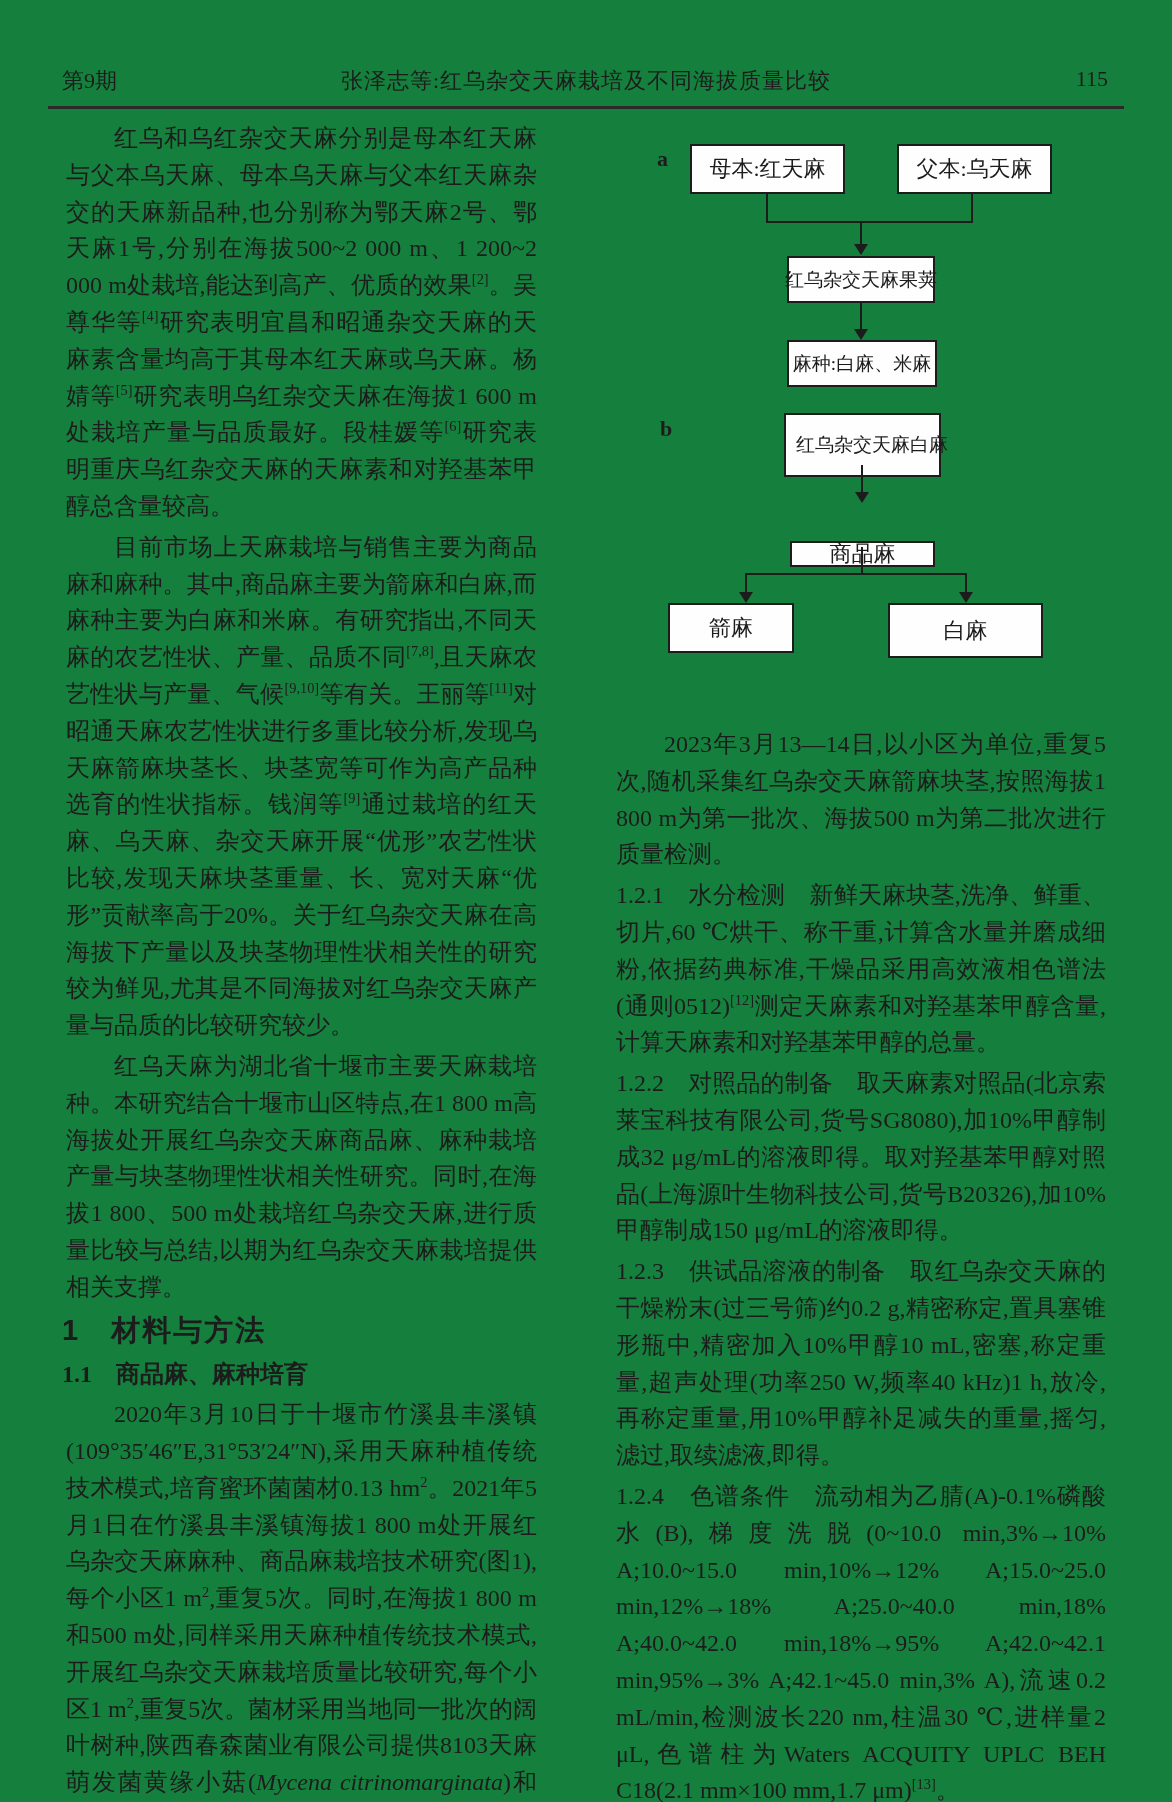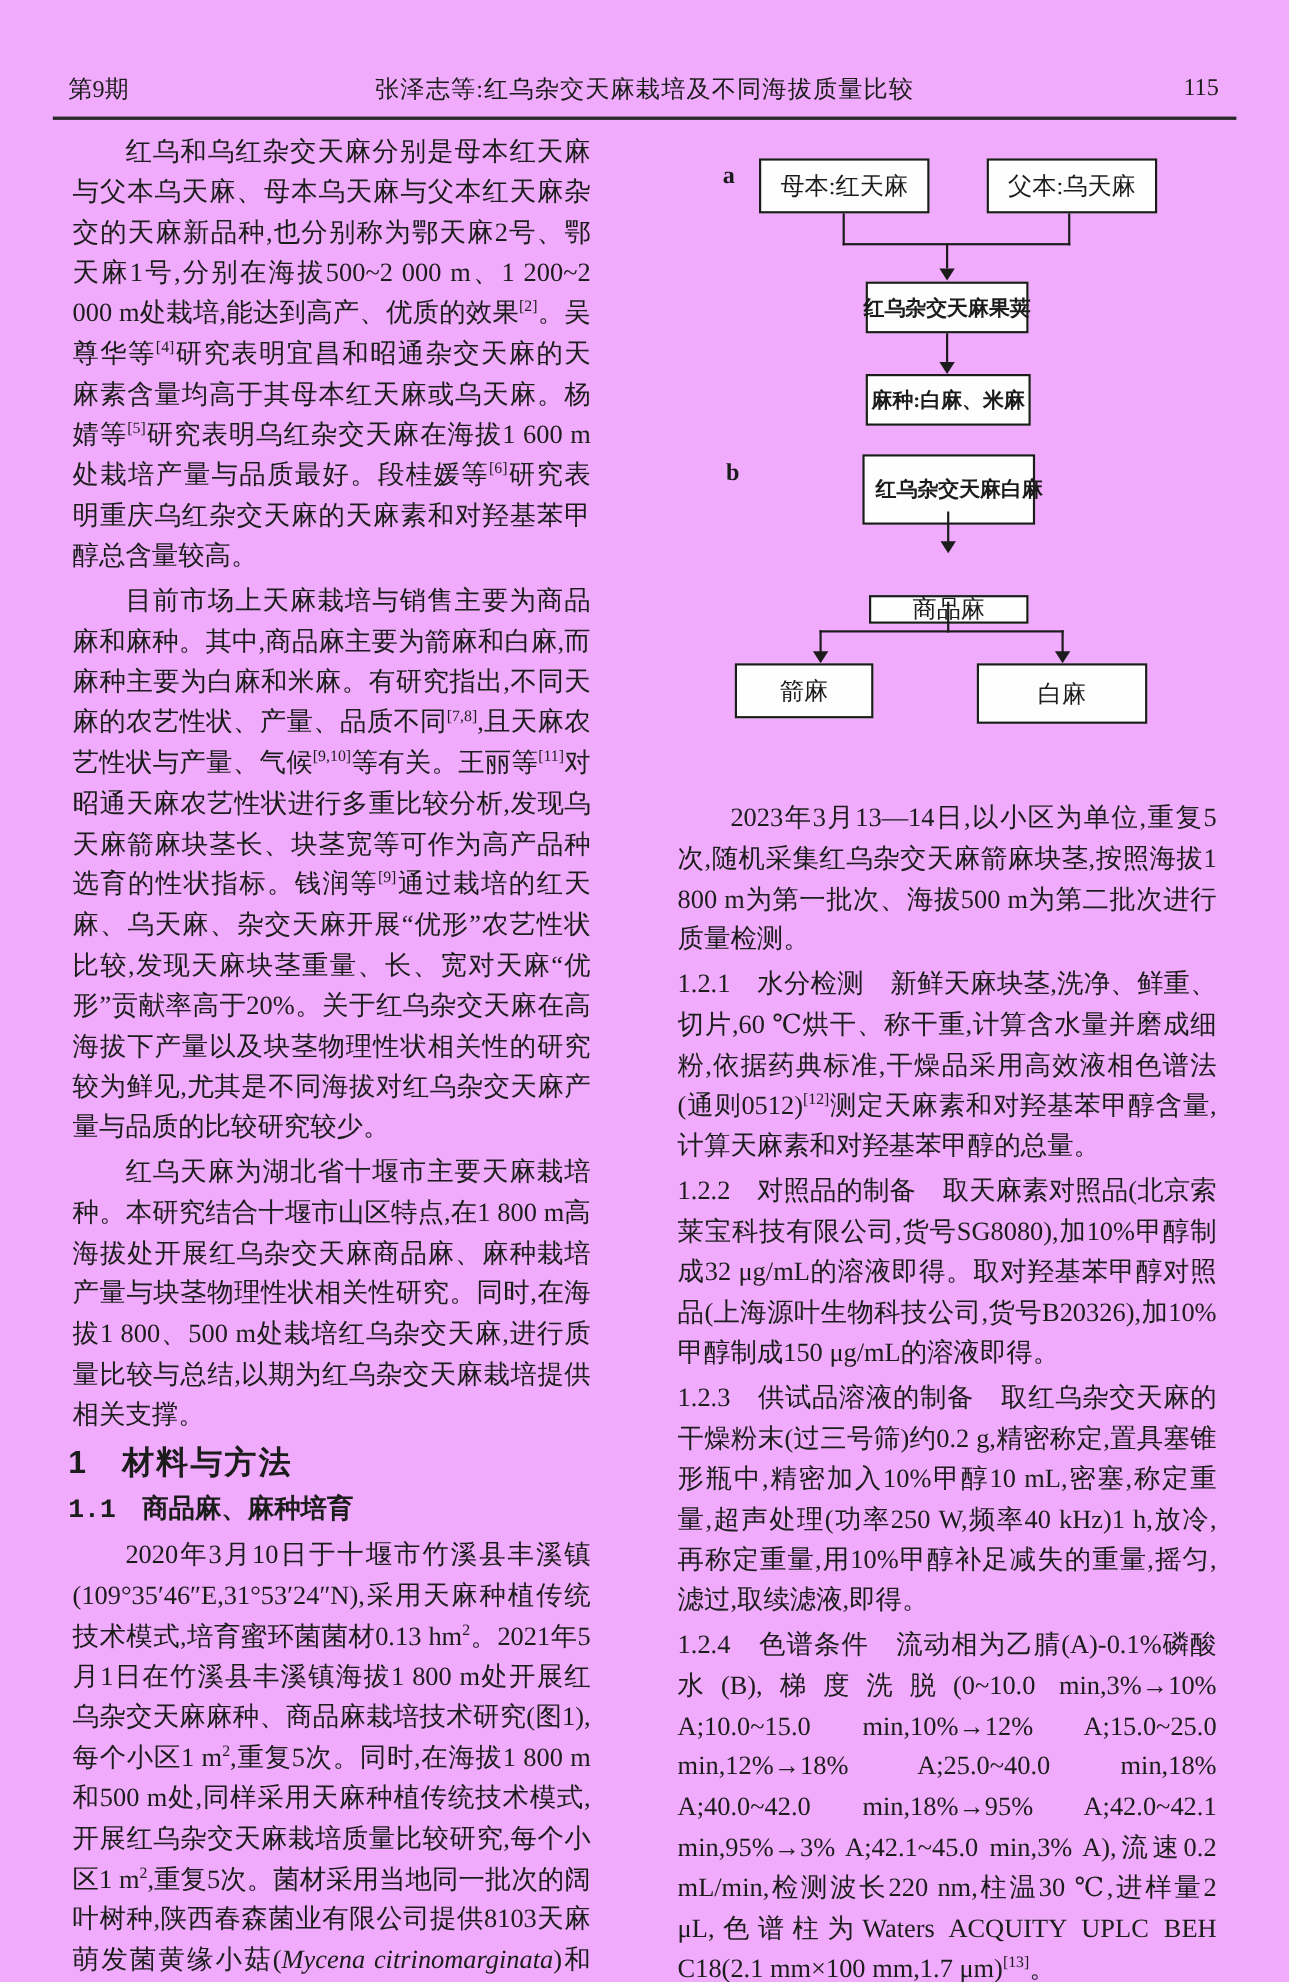--- a/index.html
+++ b/index.html
@@ -2,21 +2,21 @@
 <html lang="zh"><head>
 <meta charset="utf-8">
 <style>
   html,body{margin:0;padding:0;}
   body{
     width:1172px;height:1802px;position:relative;
     background:#ffffff;
     font-family:"Liberation Serif","DejaVu Serif",serif;
     color:#1c1c1c;
   }
-  .page{position:absolute;inset:0;background:#f0abfc;overflow:hidden;}
+  .page{position:absolute;inset:0;background:#15803d;overflow:hidden;}
 
   
   .hdr{position:absolute;top:66px;left:62px;width:1048px;height:30px;font-size:22px;}
   .hdr-issue{position:absolute;left:0;top:0;}
   .hdr-title{position:absolute;left:0;right:0;top:0;text-align:center;letter-spacing:1px;}
   .hdr-page{position:absolute;right:2px;top:0;}
   .hdr-rule{position:absolute;top:106px;left:48px;width:1076px;height:3px;background:#2a2a2a;}
 
   
   .col-left{position:absolute;left:62px;top:116px;width:479px;}
@@ -25,32 +25,32 @@
   p.body{margin:4px;font-size:24px;line-height:36.8px;text-align:justify;text-indent:2em;}
   p.noindent{text-indent:0;}
   sup{font-size:0.60em;vertical-align:super;line-height:0;}
   i{font-style:italic;}
 
   .sec-h{
     font-family:"Liberation Sans","DejaVu Sans",sans-serif;font-weight:bold;
     font-size:29px;line-height:33px;margin:8px 0 9px 0;letter-spacing:2px;
   }
   .sub-h{
-    font-family:Liberation Mono, monospace;font-weight:bold;
+    font-family:Liberation Serif, serif;font-weight:bold;
     font-size:24px;line-height:36.8px;margin:0;
   }
 
   
   .diagram{position:relative;height:606px;}
   .fbox{
     position:absolute;border:2px solid #1c1c1c;box-sizing:border-box;
     display:flex;align-items:center;justify-content:center;
     font-size:22px;background:#fefefe;white-space:nowrap;
   }
-  .fs-sm{font-size:19px;font-weight:bold;}
+  .fs-sm{font-size:19px;}
   .fl-label{position:absolute;font-size:22px;font-weight:bold;}
   .ln{position:absolute;background:#1c1c1c;}
   .vln{width:2px;} .hln{height:2px;}
   .ah{
     position:absolute;width:0;height:0;
     border-left:7px solid transparent;border-right:7px solid transparent;
     border-top:11px solid #1c1c1c;
   }
   .fig-cap{
     position:absolute;top:560px;left:0;width:100%;text-align:center;

